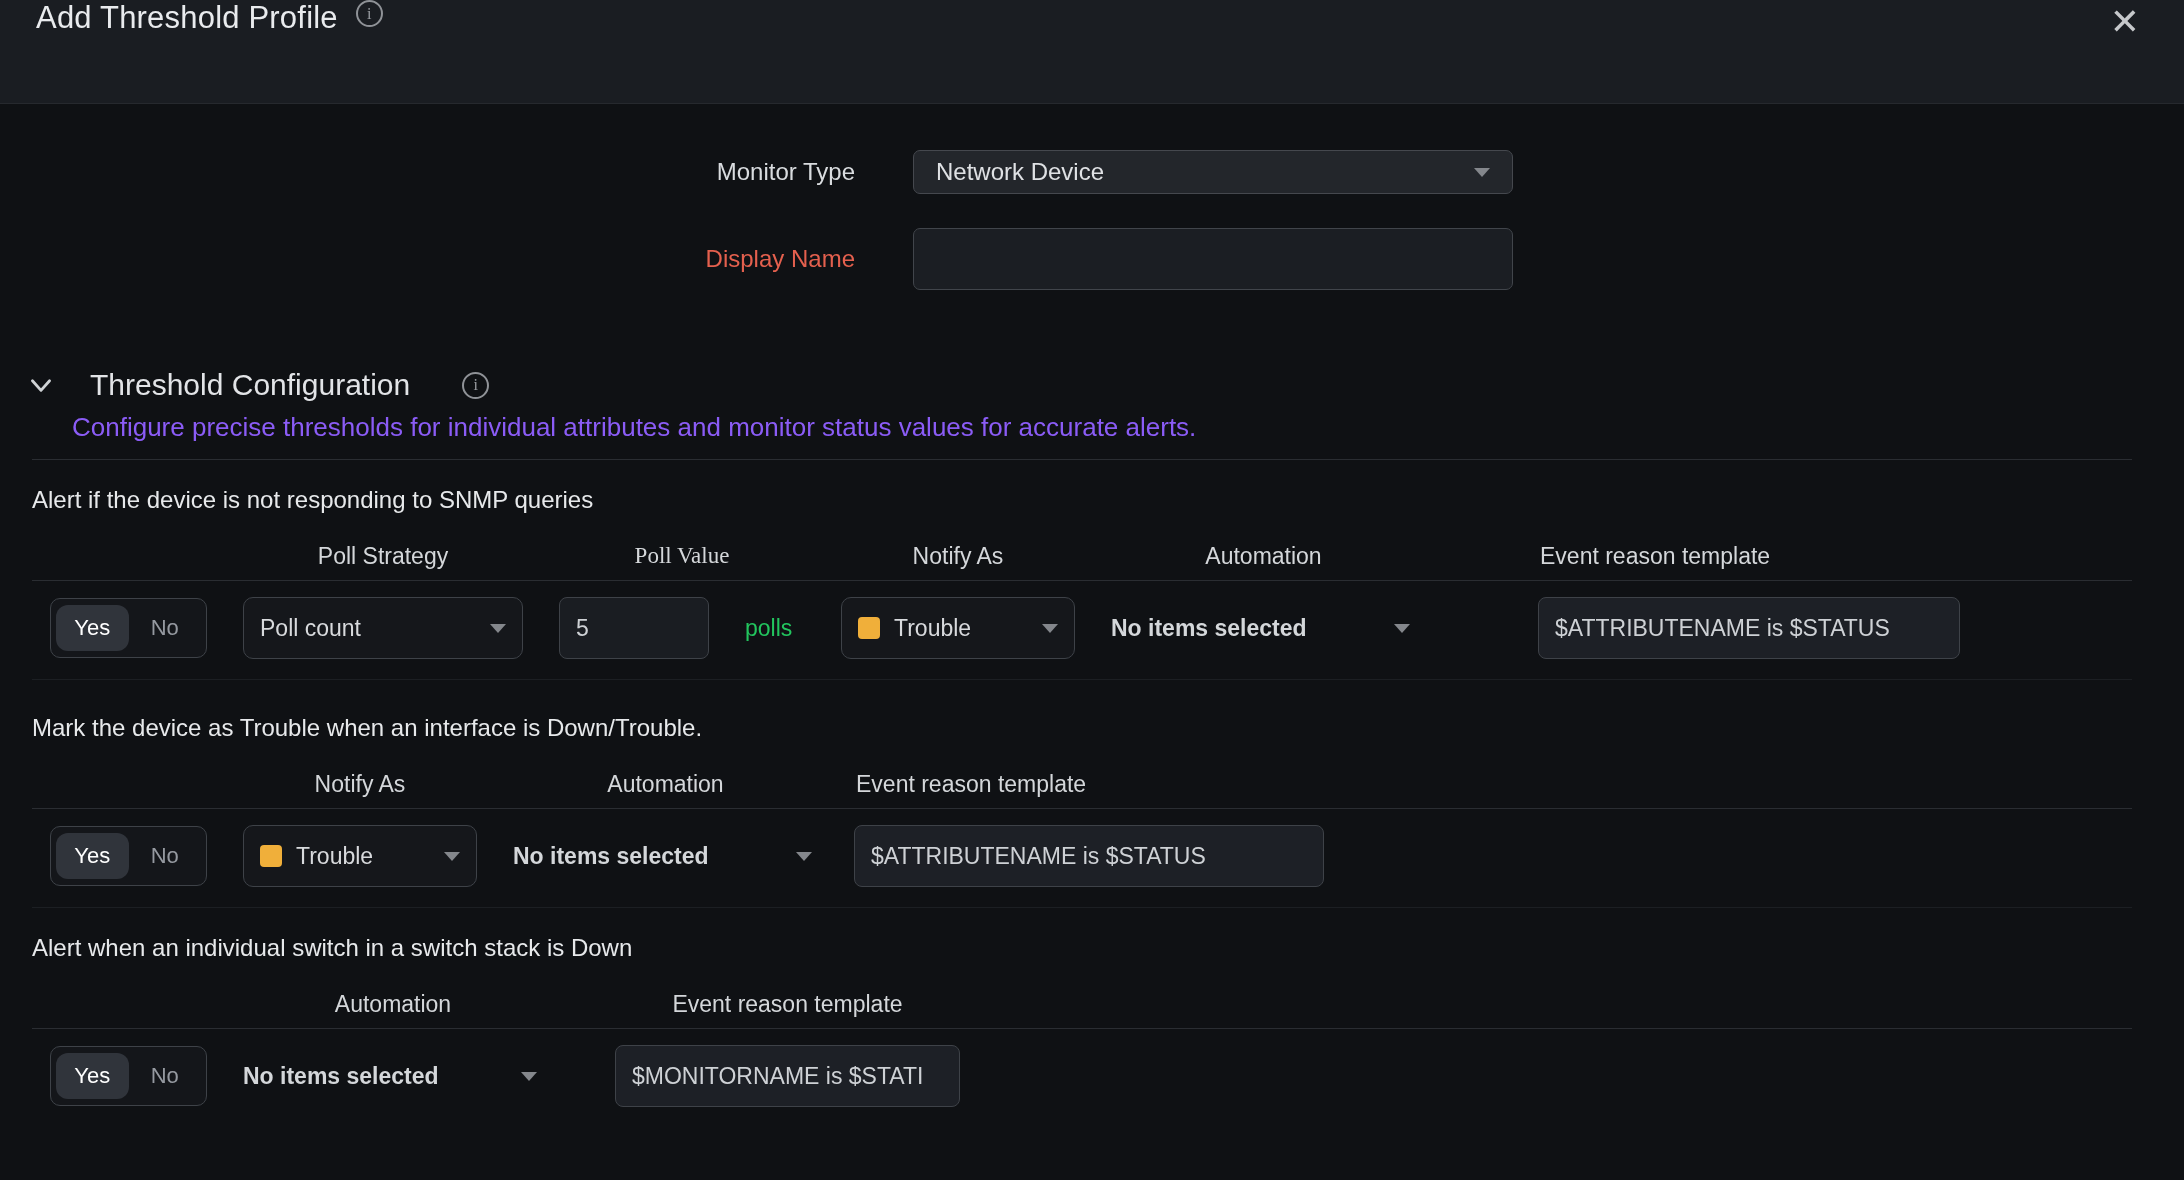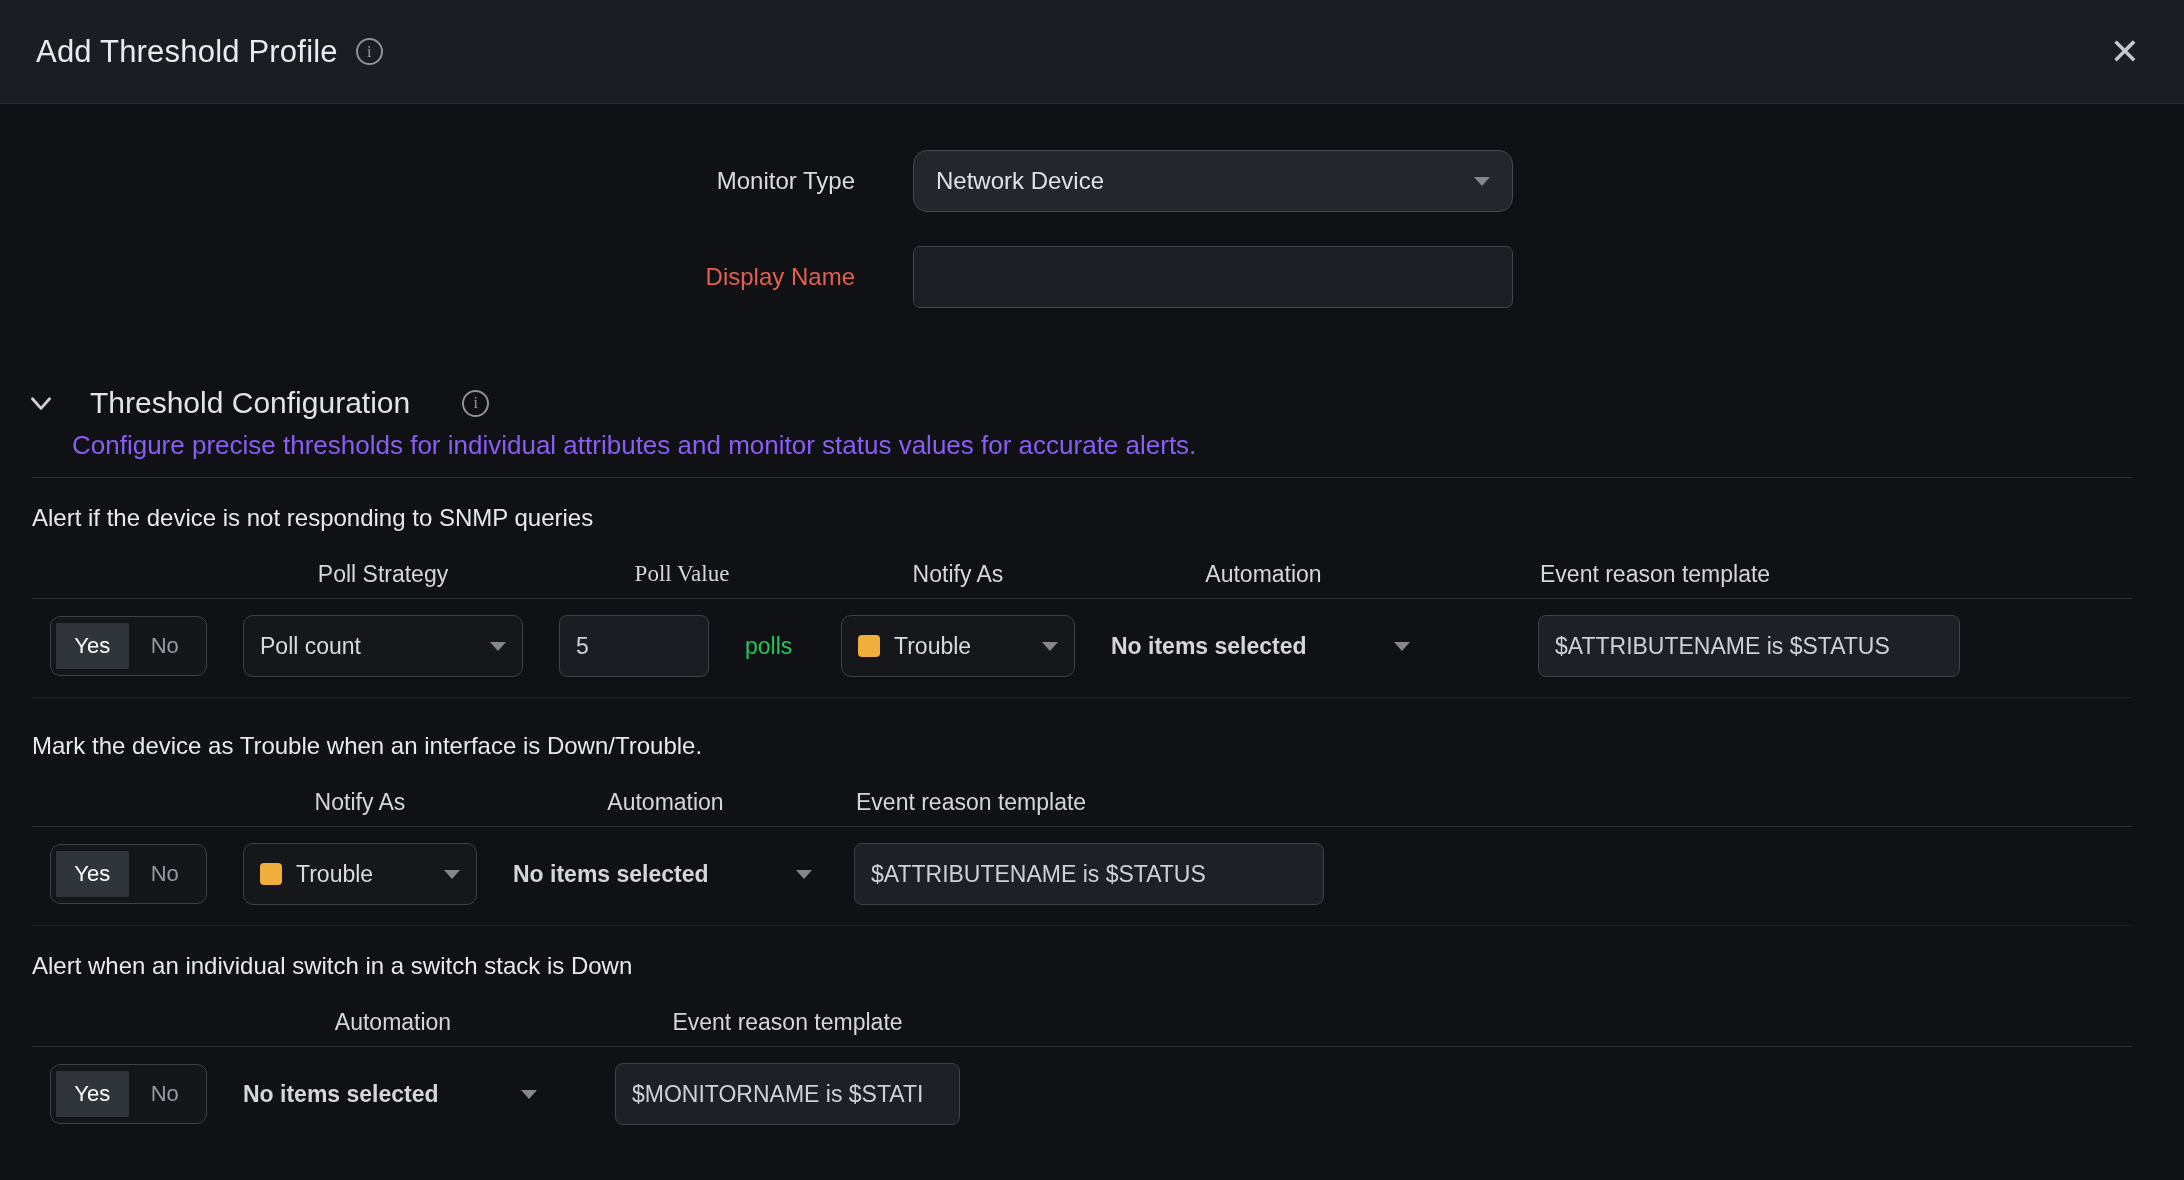--- a/index.html
+++ b/index.html
@@ -6,21 +6,21 @@
   body{
     width:2184px;height:1180px;
     background:#0f1114;
     font-family:"Liberation Sans", sans-serif;
     color:#e4e6e9;
     overflow:hidden;
   }
   
   .dialog-header{
     height:104px;background:#1a1d22;border-bottom:1px solid #26292e;
-    display:flex;align-items:center;padding:0 36px;box-sizing:border-box;
+    display:flex;align-items:flex-start;padding:0 36px;box-sizing:border-box;
   }
   .dialog-title{font-size:31px;color:#e9ebee;font-weight:400;letter-spacing:.2px;}
   .info-circle{
     width:27px;height:27px;border:2px solid #8f9297;border-radius:50%;
     display:inline-flex;align-items:center;justify-content:center;
     font-size:16px;color:#9a9da2;margin-left:18px;box-sizing:border-box;
     font-family:"Liberation Serif", serif;
   }
   .close-btn{
     margin-left:auto;font-size:36px;color:#c6c8cb;line-height:1;cursor:pointer;
@@ -29,21 +29,21 @@
   
   .top-form{padding-top:46px;}
   .form-row{display:flex;align-items:center;margin-bottom:34px;}
   .form-label{
     width:855px;text-align:right;font-size:24px;color:#d9dcdf;
     padding-right:0;box-sizing:border-box;flex:0 0 855px;
   }
   .form-label.required{color:#e4604e;}
   .form-field{margin-left:58px;width:600px;}
   .select-box{
-    height:62px;box-sizing:border-box;border:1px solid #45484e;border-radius:14px;
+    height:44px;box-sizing:border-box;border:1px solid #45484e;border-radius:7px;
     background:#23262b;display:flex;align-items:center;justify-content:space-between;
     padding:0 22px;font-size:24px;color:#dfe1e4;cursor:pointer;
   }
   .text-input{
     width:100%;height:62px;box-sizing:border-box;border:1px solid #41454b;border-radius:7px;
     background:#1b1e23;color:#ced1d5;font-size:24px;padding:0 20px;outline:none;
     font-family:"Liberation Sans", sans-serif;
   }
   .caret{
     width:0;height:0;border-left:8px solid transparent;border-right:8px solid transparent;
@@ -67,21 +67,21 @@
   .th{text-align:center;}
   .th.left{text-align:left;padding-left:2px;}
   .tbody{padding:16px 0 20px 50px;}
   
   .toggle{
     display:flex;align-items:center;background:#14161a;border:1px solid #3e4248;
     border-radius:10px;padding:5px;height:60px;box-sizing:border-box;width:157px;
   }
   .toggle .opt{
     flex:1;text-align:center;font-size:22px;color:#9599a0;padding:10px 16px;
-    border-radius:1px;cursor:pointer;
+    border-radius:12px;cursor:pointer;
   }
   .toggle .opt.active{background:#30343b;color:#ffffff;}
   
   .ctl-select{
     height:62px;box-sizing:border-box;border:1px solid #3e4248;border-radius:10px;
     background:#15171b;display:flex;align-items:center;justify-content:space-between;
     padding:0 16px;font-size:23px;color:#d8dadd;cursor:pointer;
   }
   .ctl-input{
     width:100%;height:62px;box-sizing:border-box;border:1px solid #3e4248;border-radius:8px;

